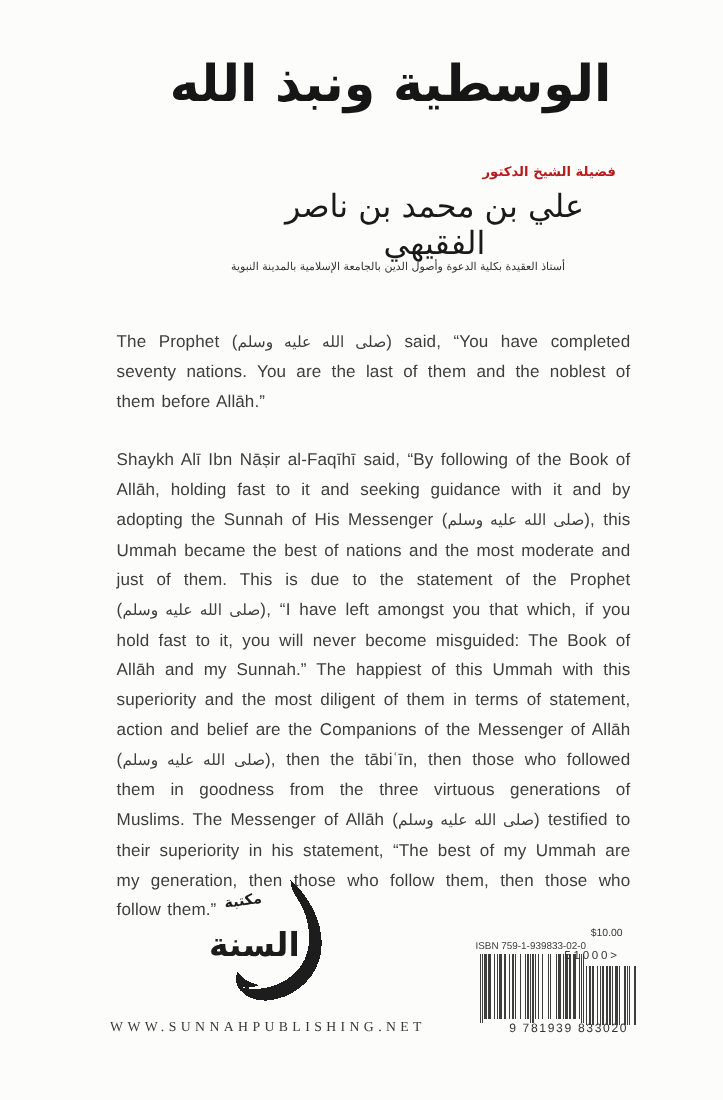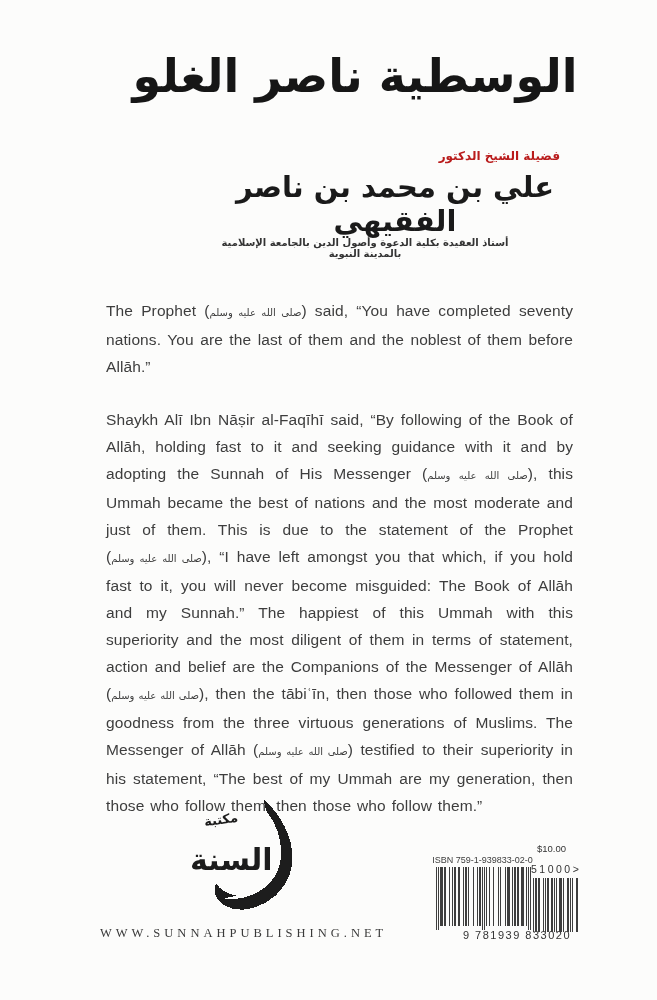--- a/index.html
+++ b/index.html
@@ -5,56 +5,56 @@
   html,body{margin:0;padding:0;background:#fcfcfb;}
   .cover{position:relative;width:657px;height:1000px;background:#fcfcfb;overflow:hidden;
          font-family:"Liberation Sans","DejaVu Sans",sans-serif;color:#3d3d3d;}
   .ar{font-family:"DejaVu Sans",sans-serif;direction:rtl;}
 
   .title-ar{position:absolute;top:42px;left:110px;width:490px;text-align:center;
             font-size:46px;font-weight:bold;color:#161616;line-height:1.5;}
   .author-intro{position:absolute;top:149px;left:320px;width:240px;text-align:right;
                 font-size:12px;font-weight:bold;color:#b91c1c;}
   .author-name{position:absolute;top:170px;left:225px;width:340px;text-align:center;
-               font-size:29px;font-weight:bold;color:#1a1a1a;}
-  .author-pos{position:absolute;top:237px;left:210px;width:310px;text-align:center;
-              font-size:10px;color:#333;font-weight:bold;}
+               font-size:29px;font-weight:normal;color:#1a1a1a;}
+  .author-pos{position:absolute;top:237px;left:210px;width:310px;text-align:left;
+              font-size:10px;color:#333;}
 
   .body-text{position:absolute;top:297px;left:106px;width:467px;text-align:justify;
              font-size:15.5px;line-height:27px;letter-spacing:.1px;word-spacing:1.5px;color:#3d3d3d;}
   .body-text p{margin:0 0 26px 0;}
-  .honorific{font-family:"DejaVu Sans",sans-serif;font-size:10px;letter-spacing:0;
+  .honorific{font-family:"DejaVu Sans",sans-serif;font-size:14px;letter-spacing:0;
              word-spacing:0;white-space:nowrap;color:#3d3d3d;}
 
   .logo{position:absolute;top:796px;left:178px;width:140px;height:118px;color:#1c1c1c;}
   .logo svg{position:absolute;top:0;left:0;}
   .logo-top{position:absolute;top:16px;left:26px;font-size:13px;font-weight:bold;transform:rotate(-8deg);}
   .logo-main{position:absolute;top:46px;left:12px;font-size:30px;font-weight:bold;text-align:right;}
 
   .website{position:absolute;top:926px;left:100px;width:280px;text-align:right;white-space:nowrap;
            font-family:"Liberation Serif","DejaVu Serif",serif;font-size:12.5px;
            letter-spacing:4px;color:#3a3a3a;}
 
   .isbn-label{position:absolute;top:855px;left:425px;width:115px;text-align:center;
               font-size:9px;color:#3c3c3c;white-space:nowrap;}
   .ean13{position:absolute;top:867px;left:436px;}
   .isbn-digits{position:absolute;top:929px;left:425px;width:112px;text-align:center;
                font-size:11px;letter-spacing:1.5px;color:#333;white-space:nowrap;margin-left:36px;}
   .price{position:absolute;top:843px;left:537px;font-size:9.5px;color:#333;}
-  .addon-digits{position:absolute;top:863px;left:531px;width:58px;font-size:10.5px;
+  .addon-digits{position:absolute;top:863px;left:513px;width:58px;font-size:10.5px;
                 letter-spacing:2.5px;color:#333;white-space:nowrap;}
   .ean5{position:absolute;top:878px;left:532px;}
   svg{shape-rendering:crispEdges;}
 </style>
 </head>
 <body>
 
 <div class="cover">
 
-  <div class="title-ar ar">الوسطية ناصر الغلو</div>
+  <div class="title-ar ar">الوسطية ونبذ الله</div>
 
   <div class="author-intro ar">فضيلة الشيخ الدكتور</div>
   <div class="author-name ar">علي بن محمد بن ناصر الفقيهي</div>
   <div class="author-pos ar">أستاذ العقيدة بكلية الدعوة وأصول الدين بالجامعة الإسلامية بالمدينة النبوية</div>
 
   <div class="body-text">
     <p>The Prophet (<span class="honorific ar">صلى الله عليه وسلم</span>) said, “You have completed seventy nations. You are the last of them and the noblest of them before Allāh.”</p>
     <p>Shaykh Alī Ibn Nāṣir al-Faqīhī said, “By following of the Book of Allāh, holding fast to it and seeking guidance with it and by adopting the Sunnah of His Messenger (<span class="honorific ar">صلى الله عليه وسلم</span>), this Ummah became the best of nations and the most moderate and just of them. This is due to the statement of the Prophet (<span class="honorific ar">صلى الله عليه وسلم</span>), “I have left amongst you that which, if you hold fast to it, you will never become misguided: The Book of Allāh and my Sunnah.” The happiest of this Ummah with this superiority and the most diligent of them in terms of statement, action and belief are the Companions of the Messenger of Allāh (<span class="honorific ar">صلى الله عليه وسلم</span>), then the tābiʿīn, then those who followed them in goodness from the three virtuous generations of Muslims. The Messenger of Allāh (<span class="honorific ar">صلى الله عليه وسلم</span>) testified to their superiority in his statement, “The best of my Ummah are my generation, then those who follow them, then those who follow them.”</p>
   </div>
 

